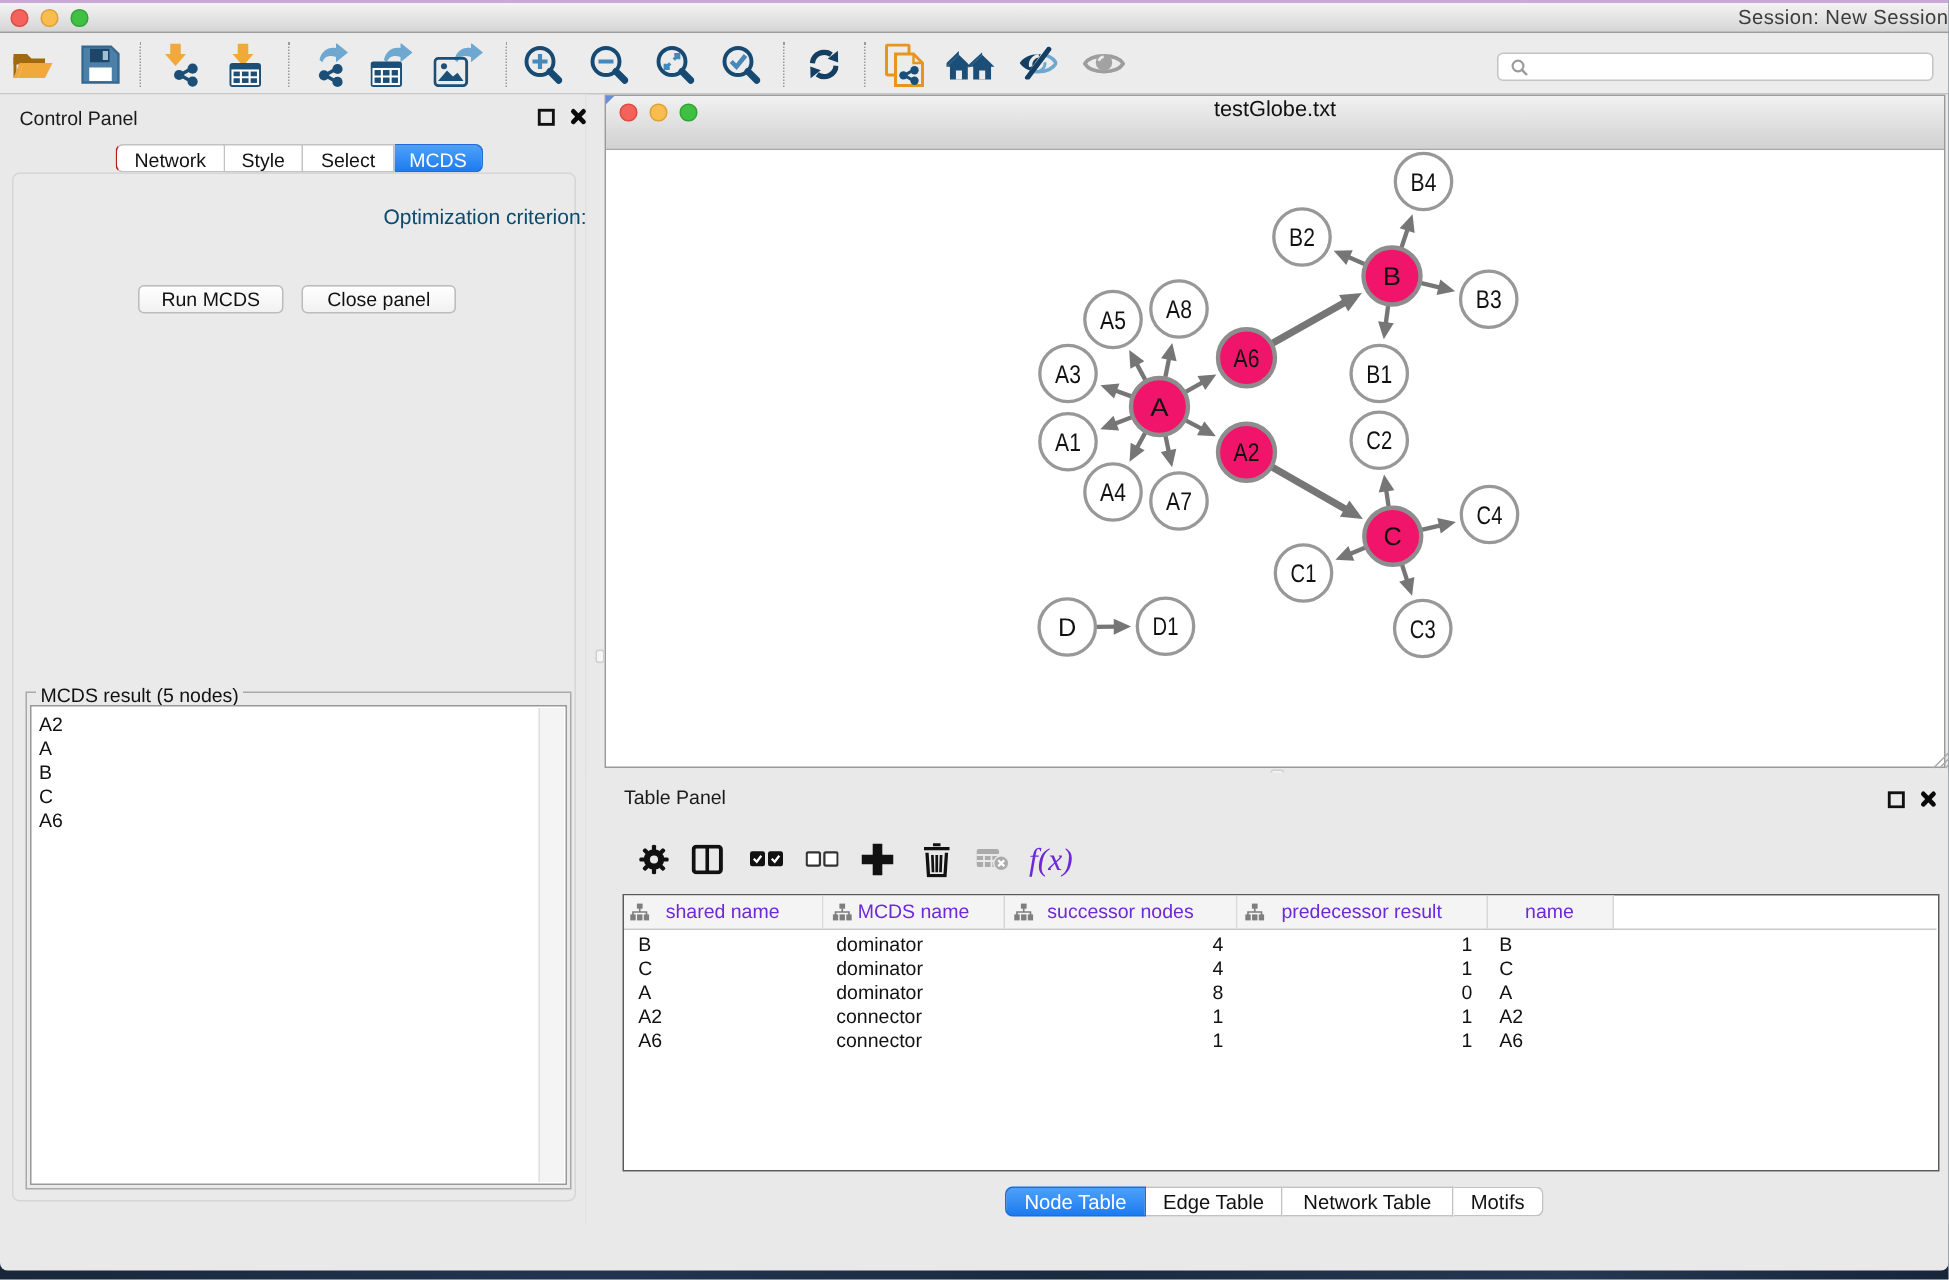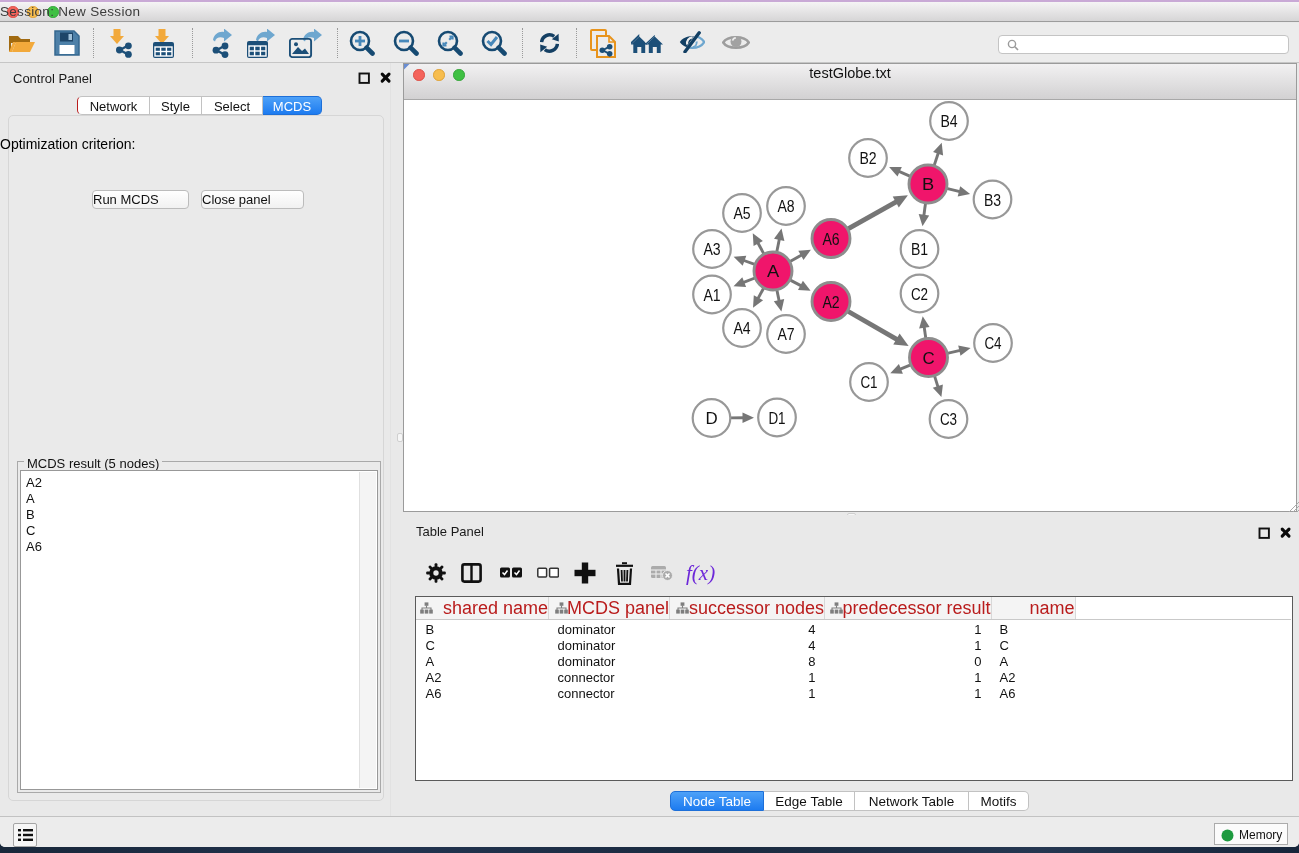--- a/index.html
+++ b/index.html
@@ -1,47 +1,47 @@
 <!DOCTYPE html>
 <html><head><meta charset="utf-8"><style>
 *{margin:0;padding:0;box-sizing:border-box}
 html,body{width:1299px;height:853px;overflow:hidden}
 body{font-family:"Liberation Sans",sans-serif;background:linear-gradient(90deg,#18273a,#223450 30%,#1a2a3f 55%,#253751 80%,#16253a);position:relative}
 .abs{position:absolute}
 .app{position:absolute;left:0;top:0;width:1299px;height:847px;background:#e9e9e9;border-radius:0 0 5px 5px;overflow:hidden}
 .purple{position:absolute;left:0;top:0;width:1299px;height:2px;background:#c9a9d6}
 .titlebar{position:absolute;left:0;top:2px;width:1299px;height:20px;background:linear-gradient(#f5f4f5,#d6d5d6);border-bottom:1px solid #9c9c9c}
 .tl{position:absolute;border-radius:50%;width:11.5px;height:11.5px;top:6px}
-.titletext{position:absolute;top:1.5px;width:100%;text-align:left;font-size:13.5px;letter-spacing:0.3px;color:#3c3c3c}
+.titletext{position:absolute;top:1.5px;width:100%;text-align:right;font-size:13.5px;letter-spacing:0.3px;color:#3c3c3c}
 .toolbar{position:absolute;left:0;top:23px;width:1299px;height:40px;background:#ececec;border-bottom:1px solid #c6c6c6}
 .sep{position:absolute;top:5px;height:30px;width:0;border-left:1px dotted #9a9a9a}
 .search{position:absolute;left:998px;top:12px;width:291px;height:19px;background:#fff;border:1px solid #c4c4c4;border-radius:4px}
 .cp{position:absolute;left:0;top:63px;width:391px;height:753px;background:#e9e9e9;border-right:1px solid #e2e2e2}
 .cp-title{position:absolute;left:13px;top:8px;font-size:13px;color:#1a1a1a}
 .tabs{position:absolute;top:33px;height:19px;display:flex}
 .tab{height:19px;line-height:19px;font-size:13px;color:#111;background:#fff;border:1px solid #c2c2c2;border-left:none;padding:0;text-align:center}
 .tab.first{border-left:1px solid #b91c1c;border-radius:5px 0 0 5px}
 .tab.sel{background:linear-gradient(#4da1f8,#1d7bf0);color:#fff;border-color:#1d6fd8;border-radius:0 5px 5px 0}
 .cp-inner{position:absolute;left:8px;top:52px;width:376px;height:686px;background:#eaeaea;border:1px solid #d6d6d6;border-radius:5px}
-.octext{position:absolute;left:0;top:73px;width:391px;text-align:left;font-size:14px;color:#000000}
+.octext{position:absolute;left:0;top:73px;width:391px;text-align:right;font-size:14px;color:#0c4a6e}
 .dd{position:absolute;left:43px;top:95px;width:312px;height:20px;background:#fff;border:1px solid #b3b3b3;border-radius:4px}
 .dd-btn{position:absolute;right:-1px;top:-1px;width:19px;height:20px;border-radius:0 4px 4px 0;background:linear-gradient(#56a5f9,#1a72ee)}
-.btn{position:absolute;height:19px;background:linear-gradient(#ffffff,#f1f1f1);border:1px solid #bcbcbc;border-radius:4px;font-size:13px;color:#111;line-height:17px}
+.btn{position:absolute;height:19px;background:linear-gradient(#ffffff,#f1f1f1);border:1px solid #bcbcbc;border-radius:4px;font-size:13px;color:#111;text-align:center;line-height:17px}
 .fieldset{position:absolute;left:17px;top:398px;width:364px;height:332px;border:1px solid #a9a9a9}
 .fs-legend{position:absolute;left:6px;top:-6px;background:#eaeaea;padding:0 3px;font-size:13px;color:#111}
 .listbox{position:absolute;left:2px;top:8px;width:358px;height:320px;background:#fff;border:1px solid #989898}
 .li{position:absolute;left:5px;font-size:13px;color:#111}
 .sb-track{position:absolute;right:1px;top:1px;width:17px;height:316px;background:#f4f4f4;border-left:1px solid #e0e0e0}
 .win{position:absolute;left:403px;top:63px;width:894px;height:449px;background:#fff;border:1px solid #9b9b9b}
 .win-tb{position:absolute;left:0;top:0;width:892px;height:36px;background:linear-gradient(#f2f1f2,#d2d1d2);border-bottom:1px solid #a8a8a8}
 .win-title{position:absolute;top:1px;width:100%;text-align:center;font-size:14.5px;color:#111}
 .tp{position:absolute;left:391px;top:515px;width:908px;height:301px;background:#e9e9e9}
 .tp-title{position:absolute;left:25px;top:9px;font-size:13px;color:#1a1a1a}
 .tbl{position:absolute;left:23.5px;top:80.5px;width:878px;height:185.5px;background:#fff;border:1.5px solid #5a5a5a}
-.th{position:absolute;top:0;height:22.5px;border-right:1px solid #d8d8d8;font-size:18px;color:#b91c1c;text-align:right;line-height:22px;background:#f4f4f4}
+.th{position:absolute;top:0;height:22.5px;border-right:1px solid #d8d8d8;font-size:13px;color:#6d28d9;text-align:center;line-height:22px;background:#f4f4f4}
 .td{position:absolute;font-size:13px;color:#111;height:16px;line-height:16px}
 .btabs{position:absolute;top:276px;display:flex;left:279px}
 .btab{height:20px;line-height:20px;font-size:13.5px;color:#111;background:#fff;border:1px solid #c2c2c2;border-left:none;text-align:center}
 .btab.sel{background:linear-gradient(#4da1f8,#1d7bf0);color:#fff;border-color:#1d6fd8;border-radius:5px 0 0 5px;border-left:1px solid #1d6fd8}
 .btab.last{border-radius:0 5px 5px 0}
 .statusbar{position:absolute;left:0;top:816px;width:1299px;height:31px;background:#ececec;border-top:1px solid #c2c2c2}
 .mem{position:absolute;left:1214px;top:6px;width:74px;height:22px;background:#fbfbfb;border:1px solid #ababab;font-size:12px;color:#111}
 .lbtn{position:absolute;left:13px;top:6px;width:24px;height:24px;background:#f6f6f6;border:1px solid #a5a5a5;border-radius:2px}
 </style></head>
 <body>
@@ -354,21 +354,21 @@
  <div class="tp-title">Table Panel</div>
  <svg class="abs" style="left:867px;top:12px" width="34" height="12" viewBox="0 0 34 12">
 <rect x="1.5" y="1.5" width="9.4" height="9.4" fill="none" stroke="#111" stroke-width="1.9"></rect>
 <g stroke="#0a0a0a" stroke-width="3.1" stroke-linecap="round">
           <line x1="24.2" y1="2.2" x2="31" y2="9.2"></line>
           <line x1="31" y1="2.2" x2="24.2" y2="9.2"></line>
         </g>
       </svg>
  <div class="tbl">
    <div class="th" style="left:0.0px;width:133.5px">shared name</div>
-        <div class="th" style="left:133.5px;width:121px">MCDS panel</div>
+        <div class="th" style="left:133.5px;width:121px">MCDS name</div>
         <div class="th" style="left:254.5px;width:155px">successor nodes</div>
         <div class="th" style="left:409.5px;width:166.5px">predecessor result</div>
         <div class="th" style="left:576.0px;width:84.0px">name</div>
    <div style="position:absolute;left:0;top:22.5px;width:875px;height:0;border-top:1px solid #c9c9c9"></div>
    <div class="td" style="left:10px;top:25.5px">B</div>
         <div class="td" style="left:142px;top:25.5px">dominator</div>
         <div class="td" style="left:250px;top:25.5px;width:150px;text-align:right">4</div>
         <div class="td" style="left:410px;top:25.5px;width:156px;text-align:right">1</div>
         <div class="td" style="left:584px;top:25.5px">B</div>
         <div class="td" style="left:10px;top:41.4px">C</div>
@@ -492,32 +492,12 @@
     <svg class="abs" style="left:829.5px;top:602px" width="13" height="12" viewBox="0 0 13 12">
 <g fill="none" stroke="#7e7e7e" stroke-width="1.1">
         <path d="M6.5,3.5 L6.5,6 M2,8.5 L2,6 L11,6 L11,8.5"></path>
       </g>
 <rect x="4.6" y="0.4" width="3.8" height="3.4" fill="#7e7e7e"></rect>
       <rect x="0.2" y="7.6" width="3.6" height="4" fill="#7e7e7e"></rect>
       <rect x="4.7" y="7.6" width="3.6" height="4" fill="#7e7e7e"></rect>
       <rect x="9.2" y="7.6" width="3.6" height="4" fill="#7e7e7e"></rect>
     </svg>
 
-<div class="statusbar">
- <div class="lbtn">
-        <svg class="abs" style="left:4px;top:4px" width="15" height="14" viewBox="0 0 15 14">
-<g fill="#111">
-            <rect x="0" y="1" width="3" height="2.4"></rect>
-            <rect x="5" y="1" width="10" height="2.4"></rect>
-<rect x="0" y="5.8" width="3" height="2.4"></rect>
-            <rect x="5" y="5.8" width="10" height="2.4"></rect>
-<rect x="0" y="10.6" width="3" height="2.4"></rect>
-            <rect x="5" y="10.6" width="10" height="2.4"></rect>
-          </g>
-        </svg>
-      </div>
- <div class="mem">
-        <svg class="abs" style="left:6px;top:4.5px" width="13" height="13">
-          <circle cx="6.5" cy="6.5" r="6" fill="#1d9a3f"></circle>
-        </svg>
- <div class="abs" style="left:24px;top:4px">Memory</div>
-      </div>
-</div>
 </div>
 </body></html>

